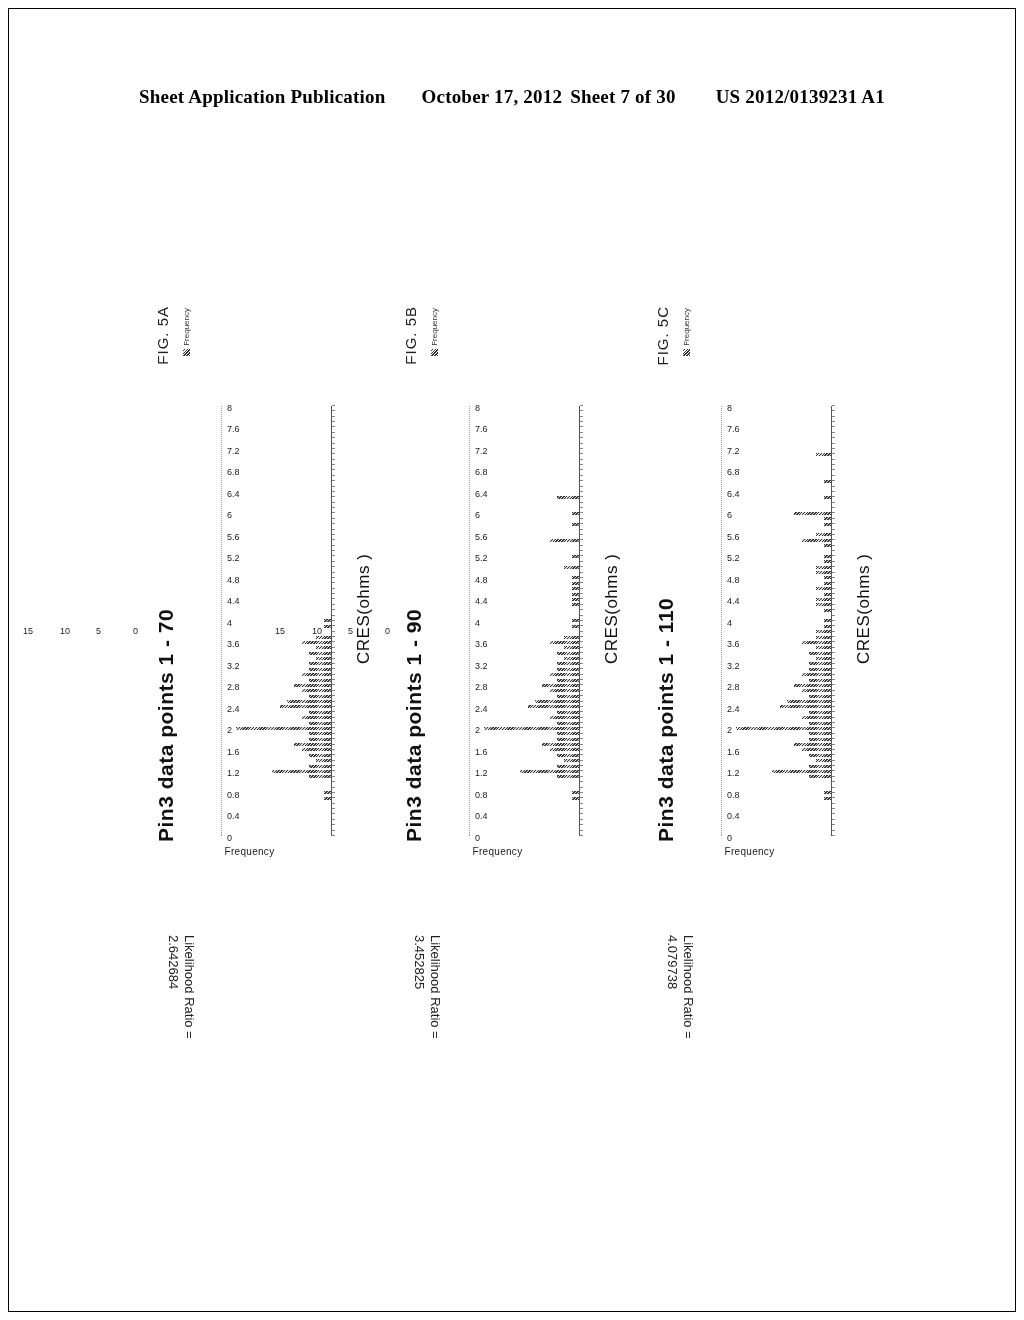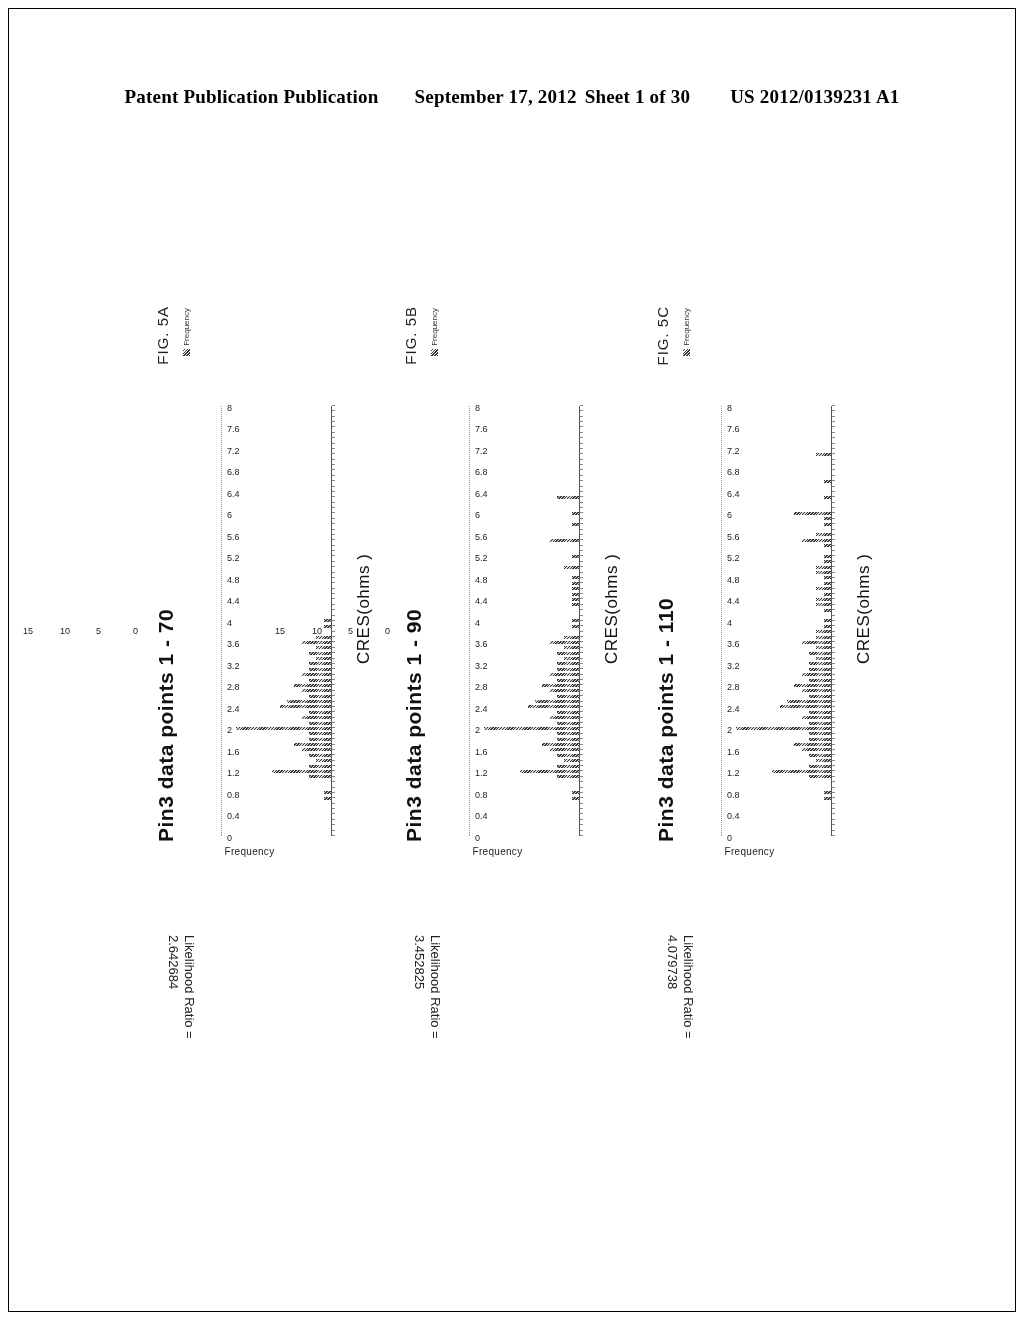--- a/index.html
+++ b/index.html
@@ -158,21 +158,21 @@
     line-height:1.25;
   }
   .lr-line{display:block;}
 </style>
 </head>
 <body>
 
 <div class="page-border"></div>
 
 <div class="header">
-  <span class="hdr-pub">Patent Publication Publication</span><span class="hdr-date">September 17, 2012</span><span class="hdr-sheet">Sheet 1 of 30</span><span class="hdr-doc">US 2012/0139231 A1</span>
+  <span class="hdr-pub">Sheet Application Publication</span><span class="hdr-date">October 17, 2012</span><span class="hdr-sheet">Sheet 7 of 30</span><span class="hdr-doc">US 2012/0139231 A1</span>
 </div>
 
 <div id="figures-root">
     <div class="fig-block" style="left: 148px; top: 842px; transform: rotate(-90deg);">
       <div class="fig-inner">
         <div class="fig-title">Pin3 data points 1 - 70</div>
         <div class="fig-label">FIG. 5A</div>
         <div class="legend">
           <span class="legend-swatch"></span>
           <span>Frequency</span>

